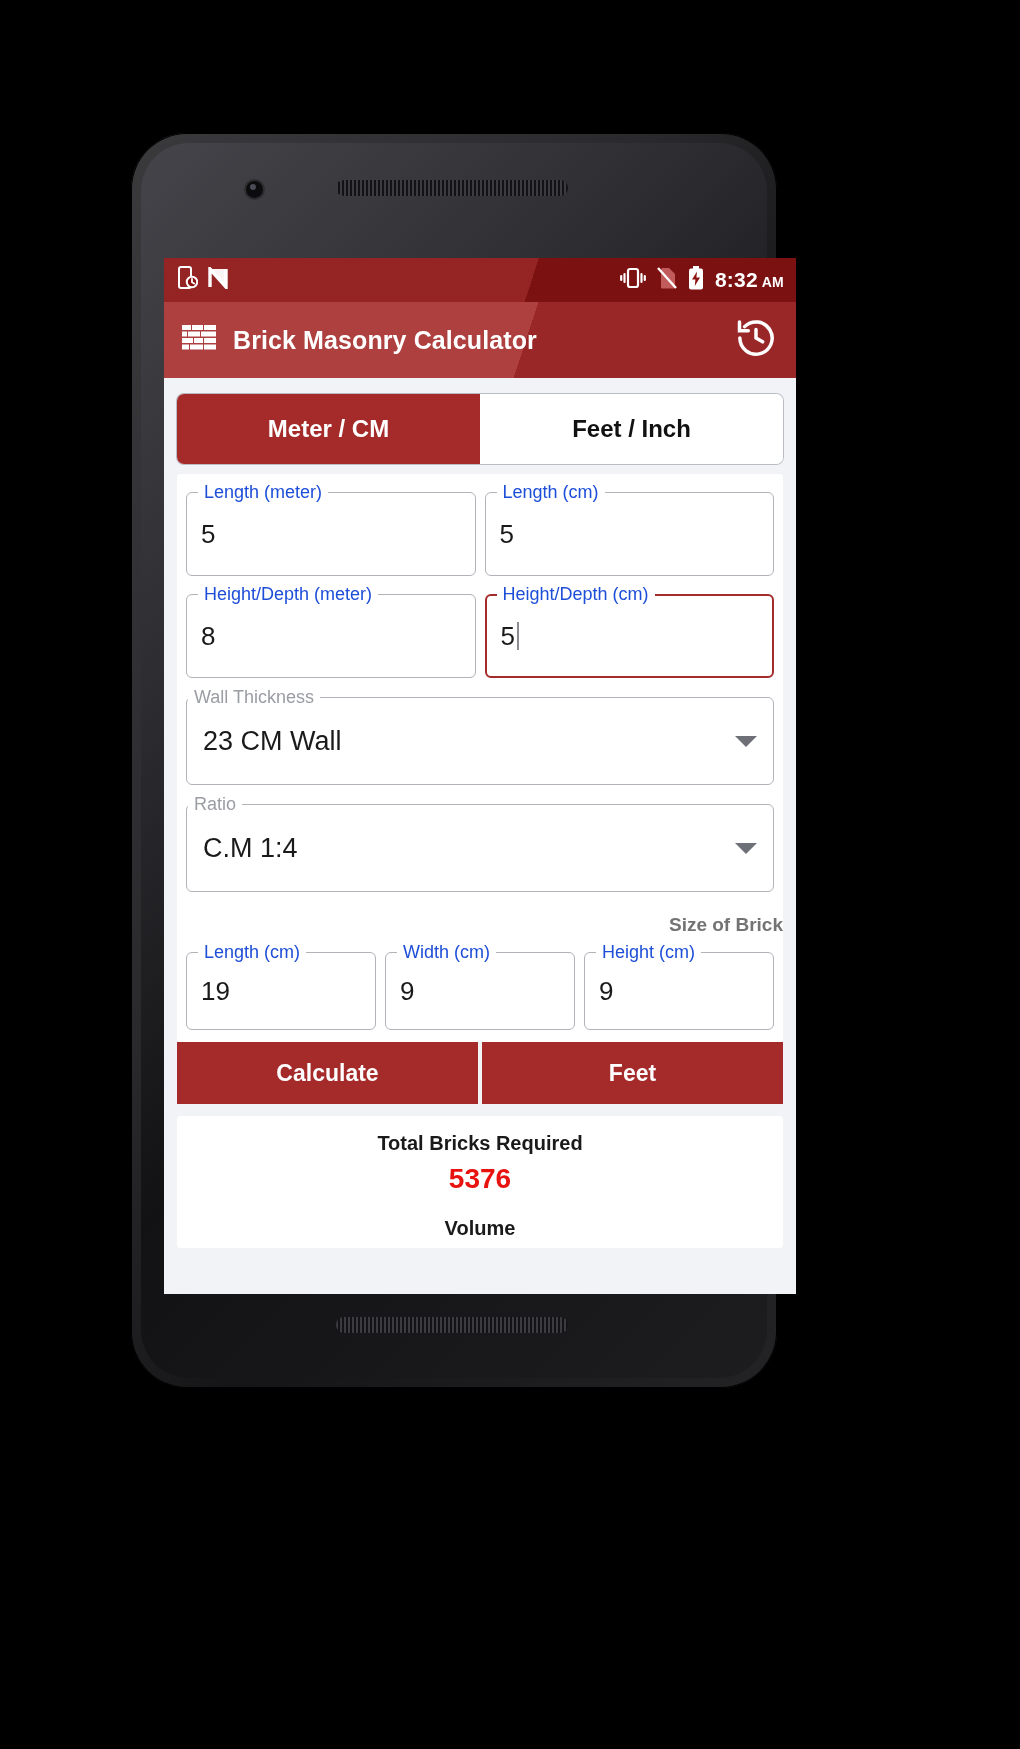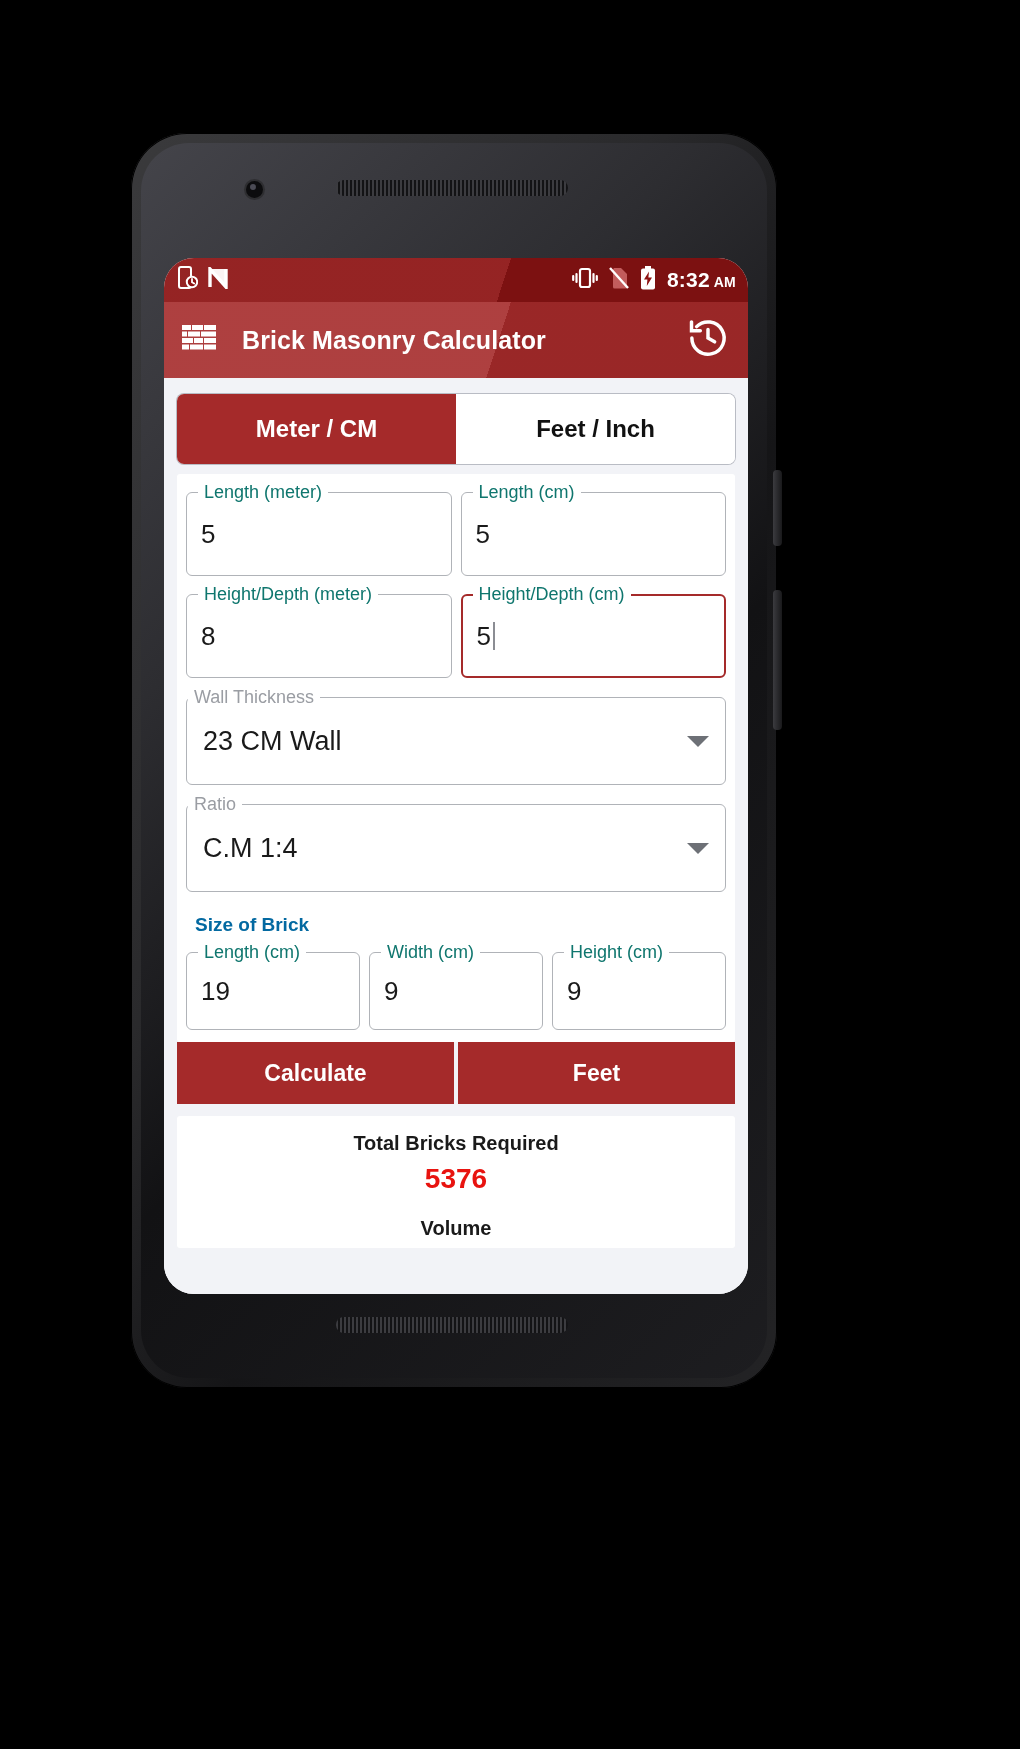--- a/index.html
+++ b/index.html
@@ -21,74 +21,74 @@
   .speaker{position:absolute;left:205px;top:47px;width:232px;height:16px;border-radius:8px;
           background:repeating-linear-gradient(90deg,#3c3c40 0 2px,#131315 2px 4px);}
   .speaker-bot{position:absolute;left:205px;top:1184px;width:232px;height:16px;border-radius:8px;
           background:repeating-linear-gradient(90deg,#3c3c40 0 2px,#131315 2px 4px);}
   .btn-power{position:absolute;left:642px;top:337px;width:9px;height:76px;border-radius:4px;
           background:linear-gradient(90deg,#3b3b3f,#19191b);}
   .btn-vol{position:absolute;left:642px;top:457px;width:9px;height:140px;border-radius:4px;
           background:linear-gradient(90deg,#3b3b3f,#19191b);}
 
   
-  .screen{position:absolute;left:164px;top:258px;width:584px;height:1036px;background:#fff;overflow:hidden;border-radius:30px;}
+  .screen{position:absolute;left:164px;top:258px;width:632px;height:1036px;background:#fff;overflow:hidden;}
 
   
   .statusbar{height:44px;background:#8d1313;position:relative;color:#fff;}
   .statusbar .sheen{position:absolute;inset:0;
         background:linear-gradient(108deg,rgba(255,255,255,.07) 0 58%,rgba(0,0,0,.12) 58% 100%);}
   .sb-left{position:absolute;left:14px;top:0;height:44px;display:flex;align-items:center;gap:10px;}
   .sb-right{position:absolute;right:12px;top:0;height:44px;display:flex;align-items:center;gap:11px;}
   .sb-time{font-size:21px;font-weight:bold;letter-spacing:.2px;display:flex;align-items:baseline;gap:4px;}
   .sb-time .ampm{font-size:14px;font-weight:bold;}
 
   
   .appbar{height:76px;background:#a52a2a;position:relative;color:#fff;}
   .appbar .sheen{position:absolute;inset:0;
         background:linear-gradient(108deg,rgba(255,255,255,.10) 0 57%,rgba(0,0,0,.07) 57% 100%);}
   .appbar-row{position:absolute;inset:0;display:flex;align-items:center;padding:0 18px;}
-  .app-title{font-size:25px;font-weight:bold;margin-left:26px;letter-spacing:.1px;text-align:right;}
+  .app-title{font-size:25px;font-weight:bold;margin-left:17px;letter-spacing:.1px;text-align:right;}
   .appbar-spacer{flex:1;}
 
   
   .content{position:relative;height:916px;background:#f2f3f7;overflow:hidden;}
 
   
   .tabs{display:flex;margin:16px 13px 0 13px;height:70px;border-radius:7px;overflow:hidden;
         box-shadow:0 0 0 1px #b9bcc4;background:#fff;}
   .tab{flex:1;display:flex;align-items:center;justify-content:center;
        font-size:24px;font-weight:bold;color:#111;background:#fff;cursor:pointer;}
   .tab.active{background:#a52a2a;color:#fff;}
 
   
   .card{background:#fff;margin:10px 13px 0 13px;border-radius:3px;padding:0 0 0 0;}
 
   .row{display:flex;gap:9px;padding:0 9px;}
   .field{position:relative;flex:1;margin-top:18px;}
   .field .box{border:1px solid #b0b3b8;border-radius:6px;height:84px;box-sizing:border-box;
         padding:0 14px;display:flex;align-items:center;background:#fff;}
   .field .lbl{position:absolute;top:-10px;left:12px;background:#fff;padding:0 6px;
-        font-size:18px;color:#0f766e;line-height:20px;}
+        font-size:18px;color:#1d4ed8;line-height:20px;}
   .field .val{font-size:26px;color:#1a1a1a;}
   .field.focused .box{border:2px solid #a52a2a;}
   .caret{display:inline-block;width:2px;height:28px;background:#8b8d93;margin-left:2px;
          vertical-align:-5px;}
 
   
   .selfield{position:relative;margin:19px 9px 0 9px;}
   .selfield .box{border:1px solid #b0b3b8;border-radius:6px;height:88px;box-sizing:border-box;
         padding:0 16px;display:flex;align-items:center;background:#fff;}
   .selfield .lbl{position:absolute;top:-10px;left:2px;background:#fff;padding:0 6px;
         font-size:18px;color:#9a9da3;line-height:20px;}
   .selfield .val{font-size:27px;color:#1a1a1a;flex:1;}
   .arrow{width:0;height:0;border-left:11px solid transparent;border-right:11px solid transparent;
          border-top:11px solid #6d7076;}
 
-  .section-title{font-size:19px;font-weight:bold;color:#0369a1;margin:22px 0 0 18px;}
+  .section-title{font-size:19px;font-weight:bold;color:#737373;margin:22px 0 0 18px;text-align:right;}
 
   .brickrow{display:flex;gap:9px;padding:0 9px 12px 9px;}
   .brickrow .field{margin-top:16px;}
   .brickrow .field .box{height:78px;}
 
   
   .actions{display:flex;margin:0 13px;gap:4px;text-align:center;}
   .act{flex:1;background:#a52a2a;color:#fff;font-size:23px;font-weight:bold;height:62px;
        display:flex;align-items:center;justify-content:center;cursor:pointer;}
 

